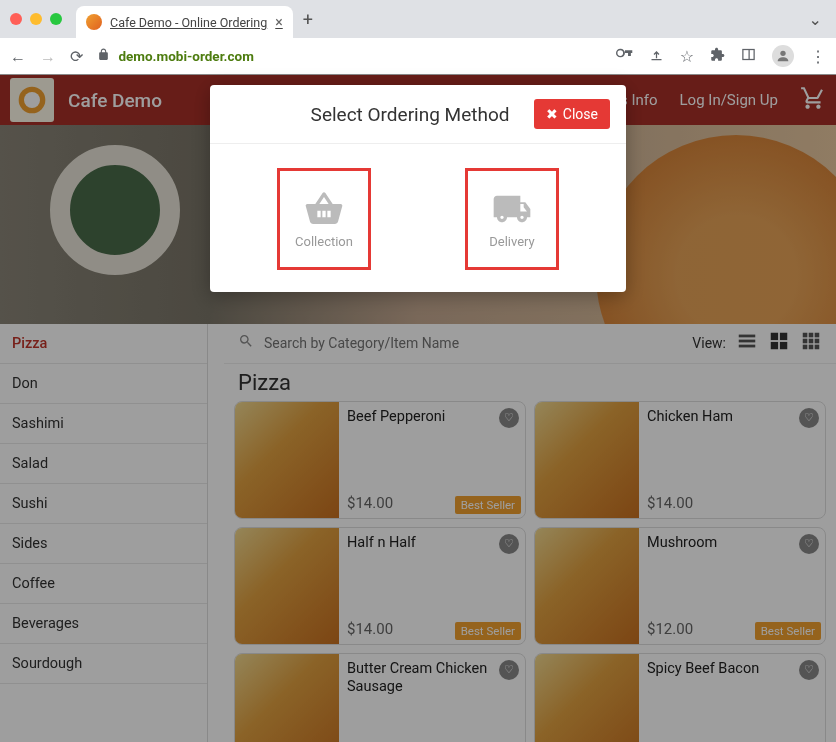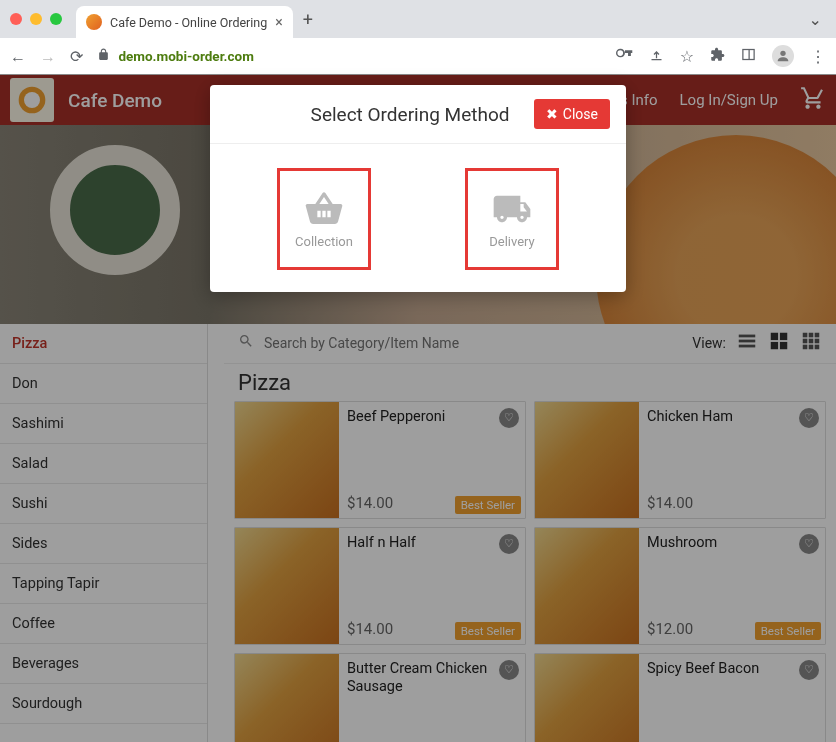--- a/index.html
+++ b/index.html
@@ -4,21 +4,21 @@
 <style>
 * { margin:0; padding:0; box-sizing:border-box; font-family:-apple-system,BlinkMacSystemFont,"Segoe UI",Roboto,sans-serif; }
 body { width:836px; height:742px; overflow:hidden; background:#fff; position:relative; }
 
 
 .chrome { background:#fff; border-bottom:1px solid #ddd; }
 .tab-bar { height:38px; display:flex; align-items:center; background:#dfe1e5; padding-left:10px; }
 .traffic { display:flex; gap:8px; margin-right:14px; }
 .dot { width:12px; height:12px; border-radius:50%; }
 .dot.r{background:#ff5f57;} .dot.y{background:#febc2e;} .dot.g{background:#28c840;}
-.tab { background:#fff; height:32px; border-radius:8px 8px 0 0; display:flex; align-items:center; padding:0 10px; gap:8px; min-width:200px; margin-top:6px; font-size:12.5px; color:#444; }
+.tab { background:#fff; height:32px; border-radius:8px 8px 0 0; display:flex; align-items:center; padding:0 10px; gap:8px; min-width:200px; margin-top:6px; font-size:12.5px; color:#444;text-decoration:underline; }
 .tab .favicon{width:16px;height:16px;border-radius:50%;background:linear-gradient(135deg,#f0a030,#e06020);}
 .tab .x{margin-left:auto;color:#666;font-size:14px;}
 .new-tab{margin-left:10px;color:#555;font-size:18px;}
 .chevdown{margin-left:auto;margin-right:14px;color:#555;}
 .addr-bar{height:36px;display:flex;align-items:center;padding:0 10px;gap:14px;}
 .nav-ico{color:#5f6368;font-size:16px;cursor:pointer;}
 .nav-ico.dim{color:#bbb;}
 .url-box{flex:1;display:flex;align-items:center;gap:8px;font-size:13.5px;color:#4d7c0f;font-weight:bold;}
 .lock-ico{color:#5f6368;}
 .right-icons{display:flex;align-items:center;gap:16px;color:#5f6368;margin-left:auto;}
@@ -42,21 +42,21 @@
 .sb-item{padding:11px 12px;font-size:14.5px;border-bottom:1px solid #e8e8e8;color:#333;cursor:pointer;}
 .sb-item.active{color:#c0342a;font-weight:500;}
 .content{flex:1;display:flex;flex-direction:column;overflow:hidden;}
 .search-row{height:44px;display:flex;align-items:center;padding:0 14px;gap:10px;border-bottom:1px solid #eee;}
 .search-ico{color:#888;}
 .search-in{flex:1;border:none;outline:none;font-size:14px;color:#888;}
 .view-lbl{font-size:14px;color:#333;}
 .view-ico{color:#555;cursor:pointer;}
 .cat-title{font-size:22px;padding:6px 14px;color:#333;}
 .items-grid{display:grid;grid-template-columns:1fr 1fr;gap:8px;padding:0 10px 10px;overflow-y:auto;}
-.item-card{display:flex;border:1px solid #ddd;border-radius:1px;height:118px;overflow:hidden;position:relative;}
+.item-card{display:flex;border:1px solid #ddd;border-radius:8px;height:118px;overflow:hidden;position:relative;}
 .item-img{width:104px;height:100%;background:linear-gradient(135deg,#f0d890 0%,#e0a040 40%,#c87020 100%);flex-shrink:0;}
 .item-body{flex:1;padding:6px 8px;display:flex;flex-direction:column;position:relative;}
 .item-name{font-size:14.5px;color:#222;line-height:1.25;}
 .item-price{font-size:15px;color:#666;margin-top:auto;}
 .fav{position:absolute;top:6px;right:6px;width:20px;height:20px;border-radius:50%;background:#888;display:flex;align-items:center;justify-content:center;color:#fff;font-size:11px;}
 .badge{position:absolute;bottom:4px;right:4px;background:#f0a030;color:#fff;font-size:11.5px;padding:2px 6px;border-radius:2px;}
 
 
 .overlay{position:absolute;top:74px;left:0;right:0;bottom:0;background:rgba(0,0,0,0.38);}
 .modal{position:absolute;top:85px;left:50%;transform:translateX(-50%);width:416px;background:#fff;border-radius:4px;box-shadow:0 4px 20px rgba(0,0,0,0.3);}
@@ -147,21 +147,20 @@
 <div class="hero"></div>
 
 <div class="main">
   <div class="sidebar" id="sidebar">
       <div class="sb-item active">Pizza</div>
       <div class="sb-item">Don</div>
       <div class="sb-item">Sashimi</div>
       <div class="sb-item">Salad</div>
       <div class="sb-item">Sushi</div>
       <div class="sb-item">Sides</div>
-      <div class="sb-item">Tapping Tapir</div>
       <div class="sb-item">Coffee</div>
       <div class="sb-item">Beverages</div>
       <div class="sb-item">Sourdough</div>
     </div>
   <div class="content">
     <div class="search-row">
       <span class="search-ico">
         <svg width="16" height="16" viewBox="0 0 24 24" fill="#888">
             <path d="M15.5 14h-.79l-.28-.27A6.471 6.471 0 0016 9.5 6.5 6.5 0 109.5 16c1.61 0 3.09-.59 4.23-1.57l.27.28v.79l5 4.99L20.49 19l-4.99-5zm-6 0C7.01 14 5 11.99 5 9.5S7.01 5 9.5 5 14 7.01 14 9.5 11.99 14 9.5 14z"></path>
           </svg>

